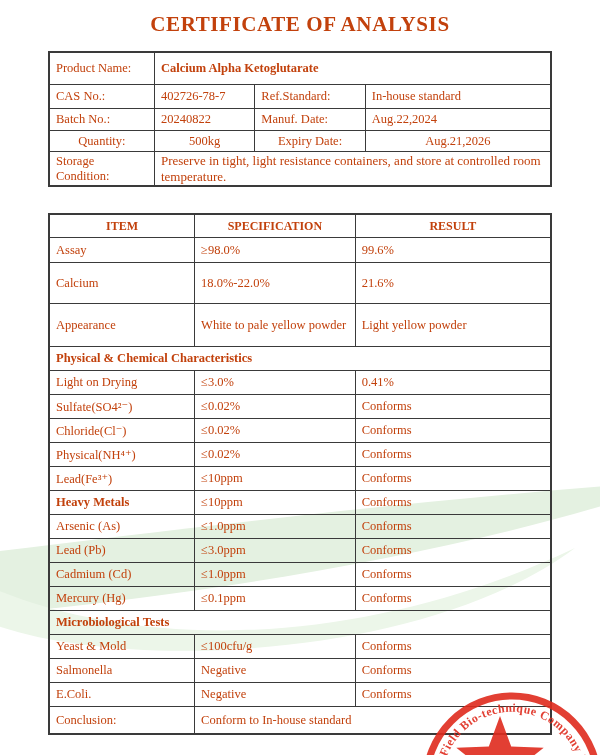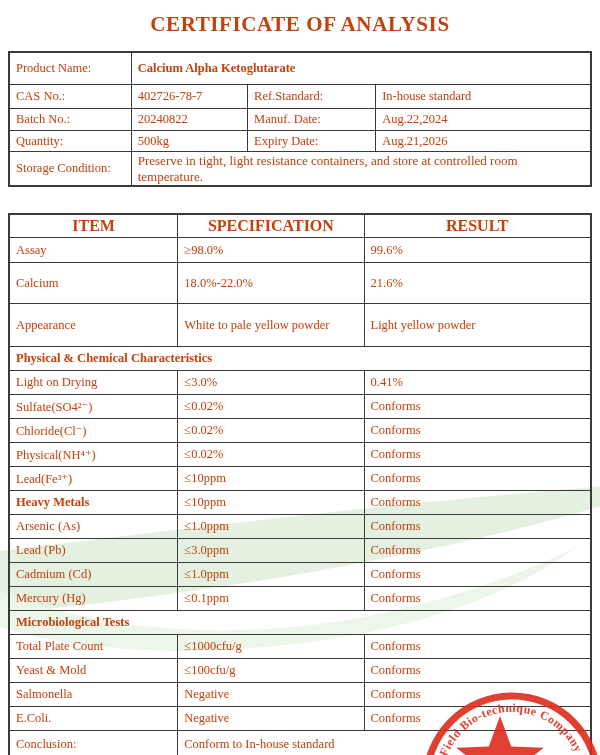--- a/index.html
+++ b/index.html
@@ -6,31 +6,31 @@
   .page{
     position:relative;width:600px;height:755px;background:#ffffff;overflow:hidden;
     font-family:"Liberation Serif","DejaVu Serif",serif;color:#c2410c;
   }
   .wm{position:absolute;left:0;top:0;z-index:0;pointer-events:none;}
   .stamp{position:absolute;left:412px;top:686px;z-index:3;pointer-events:none;opacity:.9;}
   .title{
     margin:0;padding-top:12px;text-align:center;font-size:21px;font-weight:bold;
     letter-spacing:.6px;position:relative;z-index:1;
   }
-  table{border-collapse:collapse;width:584px;margin:3px auto;position:relative;z-index:2;background:transparent;}
+  table{border-collapse:collapse;width:504px;margin:3px auto;position:relative;z-index:2;background:transparent;}
   .info-table{margin-top:14px;}
   .results-table{margin-top:26px;}
   td,th{border:1px solid #3a3a3a;font-size:12.5px;padding:0 6px;vertical-align:middle;background:transparent;}
   table{border:2px solid #3a3a3a;}
-  th{font-size:16px;font-weight:bold;text-align:center;}
+  th{font-size:12px;font-weight:bold;text-align:center;}
   .l{text-align:left;}
   .c{text-align:left;}
   .b{font-weight:bold;}
   .fs11{font-size:13px;}
-  tr.h20 td{height:20px;} tr.h21 td{height:21px;} tr.h22 td,tr.h22 th{height:22px;}
+  tr.h20 td{height:20px;text-align:center;} tr.h21 td{height:21px;} tr.h22 td,tr.h22 th{height:22px;}
   tr.h23 td{height:23px;} tr.h24 td{height:23px;} tr.h25 td{height:24px;}
   tr.h27 td{height:26px;} tr.h32 td{height:31px;} tr.h34 td{height:33px;}
   tr.h41 td{height:40px;} tr.h43 td{height:42px;}
 </style>
 </head>
 <body>
 
 <div class="page">
 
   <svg class="wm" width="600" height="755" viewBox="0 0 600 755">
@@ -154,25 +154,20 @@
     </tr>
     <tr class="h24">
       <td class="l">Mercury (Hg)</td>
       <td class="c">≤0.1ppm</td>
       <td class="c">Conforms</td>
     </tr>
     <tr class="h24">
       <td class="l b" colspan="3">Microbiological Tests</td>
     </tr>
     <tr class="h24">
-      <td class="l">Total Plate Count</td>
-      <td class="c">≤1000cfu/g</td>
-      <td class="c">Conforms</td>
-    </tr>
-    <tr class="h24">
       <td class="l">Yeast &amp; Mold</td>
       <td class="c">≤100cfu/g</td>
       <td class="c">Conforms</td>
     </tr>
     <tr class="h24">
       <td class="l">Salmonella</td>
       <td class="c">Negative</td>
       <td class="c">Conforms</td>
     </tr>
     <tr class="h24">

